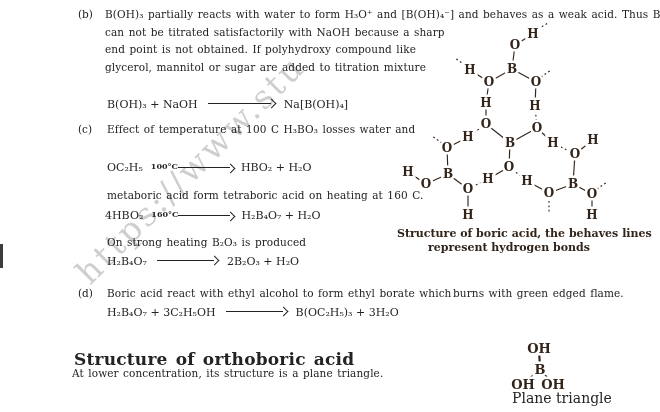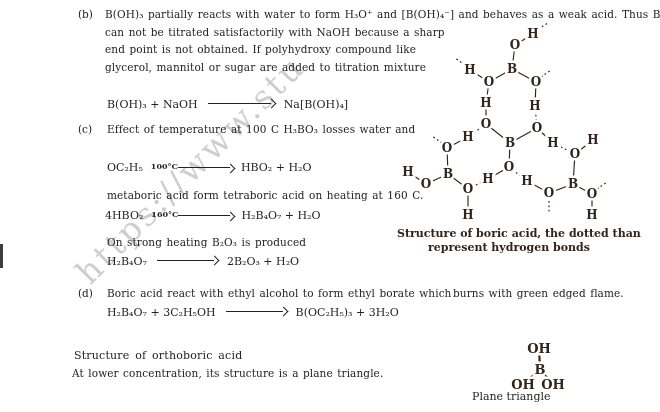--- a/index.html
+++ b/index.html
@@ -2,21 +2,21 @@
 <html><head>
 <meta charset="utf-8">
 <style>
   html,body{margin:0;padding:0;background:#ffffff;}
   .page{position:relative;width:660px;height:412px;background:#ffffff;
         font-family:"DejaVu Serif",serif;color:#232323;overflow:hidden;}
   .abs{position:absolute;white-space:nowrap;z-index:1;}
   .para{font-size:10.5px;letter-spacing:0.1px;word-spacing:1px;}
   .itml{font-size:10.5px;}
   .eq{font-size:11px;display:flex;}
-  .heading{font-size:11px;font-weight:normal;letter-spacing:0.2px;word-spacing:2px;}
+  .heading{font-size:17px;font-weight:bold;letter-spacing:0.2px;word-spacing:2px;}
   .capt{font-size:11px;font-weight:bold;text-align:center;color:#33241a;white-space:nowrap;}
   
   .arr{position:relative;display:inline-block;height:10px;}
   .arr::before{content:"";position:absolute;left:0;right:3px;top:4.5px;border-top:1.2px solid #232323;}
   .arr::after{content:"";position:absolute;right:-1px;top:2px;width:6px;height:6px;
               border-top:1.2px solid #232323;border-right:1.2px solid #232323;transform:rotate(45deg);}
   .plainarr{margin:0 10px;}
   
   .larr{display:inline-flex;flex-direction:row;align-items:center;margin:0 8px;}
   .larr .lab{font-size:8px;line-height:7px;margin-bottom:2px;font-weight:bold;}
@@ -152,27 +152,27 @@
       <text x="122" y="156" class="atom">H</text>
       <text x="83" y="154" class="atom">H</text>
       <text x="21" y="159" class="atom">O</text>
       <text x="168" y="159" class="atom">B</text>
       <text x="63" y="164" class="atom">O</text>
       <text x="144" y="168" class="atom">O</text>
       <text x="187" y="169" class="atom">O</text>
       <text x="63" y="190" class="atom">H</text>
       <text x="187" y="190" class="atom">H</text>
     </svg>
-  <div class="abs capt" style="left:397px;top:227px;width:224px">Structure of boric acid, the dotted than</div>
+  <div class="abs capt" style="left:397px;top:227px;width:224px">Structure of boric acid, the behaves lines</div>
   <div class="abs capt" style="left:397px;top:241px;width:224px">represent hydrogen bonds</div>
 
   <svg id="plane-triangle-svg" class="abs" style="left:500px;top:336px" width="86" height="54" viewBox="0 0 86 54">
       <line x1="39" y1="12" x2="40" y2="33" stroke="#33241a" stroke-width="2.2"></line>
       <line x1="40" y1="33" x2="23" y2="48" stroke="#33241a" stroke-width="1.3"></line>
       <line x1="40" y1="33" x2="53" y2="48" stroke="#33241a" stroke-width="1.3"></line>
       <text x="39" y="12" class="atom big">OH</text>
       <text x="40" y="33" class="atom big">B</text>
       <text x="23" y="48" class="atom big">OH</text>
       <text x="53" y="48" class="atom big">OH</text>
     </svg>
-  <div class="abs" style="left:472px;top:390px;width:95px;text-align:left;font-size:11px">Plane triangle</div>
+  <div class="abs" style="left:512px;top:390px;width:95px;text-align:left;font-size:14px">Plane triangle</div>
 
 </div>
 
 </body></html>

